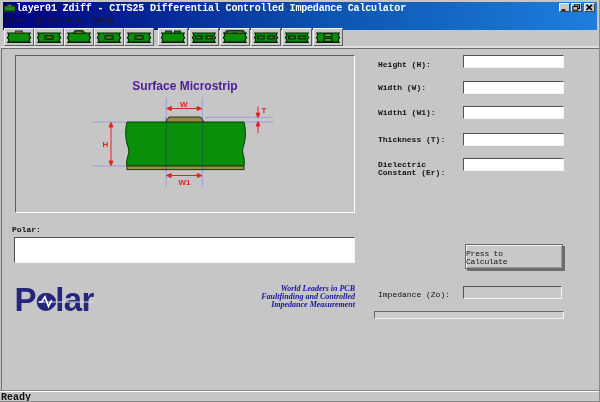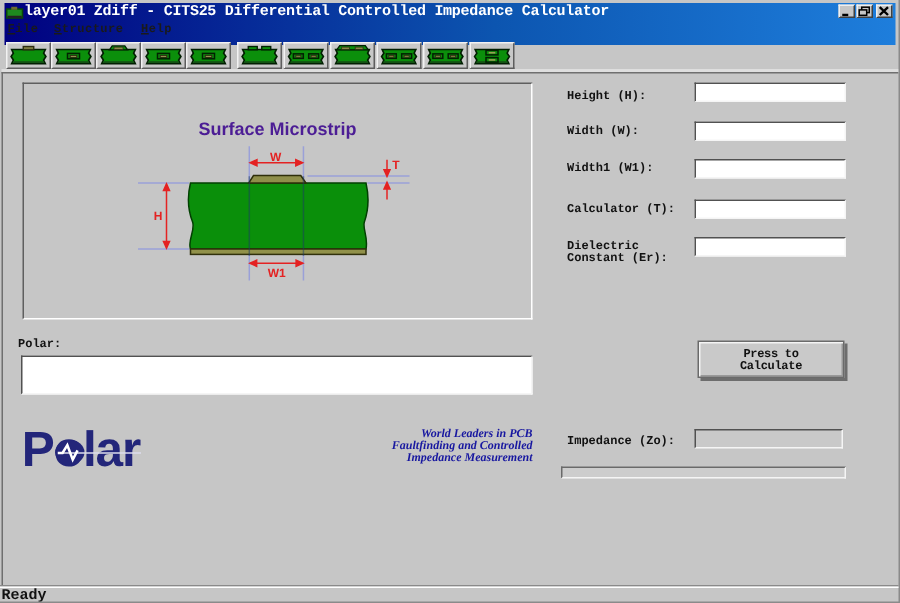--- a/index.html
+++ b/index.html
@@ -42,33 +42,33 @@
 
 .inp { left:463px; width:101px; height:13px; background:#fff;
   border-top:1px solid #515151; border-left:1px solid #515151;
   border-right:1px solid #f5f5f5; border-bottom:1px solid #f5f5f5; }
 
 #noteslabel { left:12px; top:225px; font-size:8px; letter-spacing:0px; font-weight:bold; color:#111; }
 #notesbox { left:14px; top:237px; width:341px; height:26px; background:#fff;
   border-top:1px solid #515151; border-left:1px solid #515151;
   border-right:1px solid #f5f5f5; border-bottom:1px solid #f5f5f5; }
 
-#pressbtn { left:465px; top:227px; width:98px; height:25px; background:#c9c9c9;
+#pressbtn { left:465px; top:244px; width:98px; height:25px; background:#c9c9c9;
   border:1px solid #6a6a6a;
   box-shadow: inset 1px 1px 0 #f4f4f4, inset -1px -1px 0 #999999, 2px 2px 0 #6d6d6d;
-  font-size:8px; font-weight:bold; color:#111; text-align:center;
+  font-size:8px; font-weight:normal; color:#111; text-align:left;
   line-height:7.5px; padding-top:5px; letter-spacing:-0.2px; }
 
 #polar { left:14px; top:284px; width:125px; height:32px; }
 
 #slogan { left:180px; top:285px; width:175px; text-align:right; white-space:nowrap;
   font-family:"Liberation Serif",serif; font-style:italic; font-weight:bold;
   font-size:8px; line-height:7.8px; color:#1717a0; }
 
-#implabel { left:378px; top:290px; font-size:8px; letter-spacing:0px; font-weight:bold; color:#111; }
+#implabel { left:378px; top:290px; font-size:8px; letter-spacing:0px; font-weight:normal; color:#111; }
 #impbox { left:463px; top:286px; width:99px; height:13px; background:#c9c9c9;
   border-top:1px solid #515151; border-left:1px solid #515151;
   border-right:1px solid #f5f5f5; border-bottom:1px solid #f5f5f5; }
 #progbar { left:374px; top:311px; width:190px; height:8px; background:#cdcdcd;
   border-top:1px solid #6a6a6a; border-left:1px solid #6a6a6a;
   border-right:1px solid #f5f5f5; border-bottom:1px solid #f5f5f5; }
 
 #statdiv1 { left:0px; top:390px; width:600px; height:1px; background:#8a8a8a; }
 #statdiv2 { left:0px; top:391px; width:600px; height:1px; background:#ffffff; }
 #ready { left:1px; top:392px; font-size:10px; font-weight:bold; color:#111; letter-spacing:0px; }
@@ -259,21 +259,21 @@
     <text x="180" y="107">W</text>
     <text x="102.5" y="146.5">H</text>
     <text x="261.5" y="112.5">T</text>
     <text x="178.5" y="184.5">W1</text>
   </g>
 </svg>
 
 <div class="abs flabel" style="top:61px">Height (H):</div>
 <div class="abs flabel" style="top:84px">Width (W):</div>
 <div class="abs flabel" style="top:109px">Width1 (W1):</div>
-<div class="abs flabel" style="top:136px">Calculator (T):</div>
+<div class="abs flabel" style="top:136px">Thickness (T):</div>
 <div class="abs flabel" style="top:161px">Dielectric
 Constant (Er):</div>
 
 <div class="abs inp" style="top:55px"></div>
 <div class="abs inp" style="top:81px"></div>
 <div class="abs inp" style="top:106px"></div>
 <div class="abs inp" style="top:133px"></div>
 <div class="abs inp" style="top:158px"></div>
 
 <div class="abs" id="noteslabel">Polar:</div>

